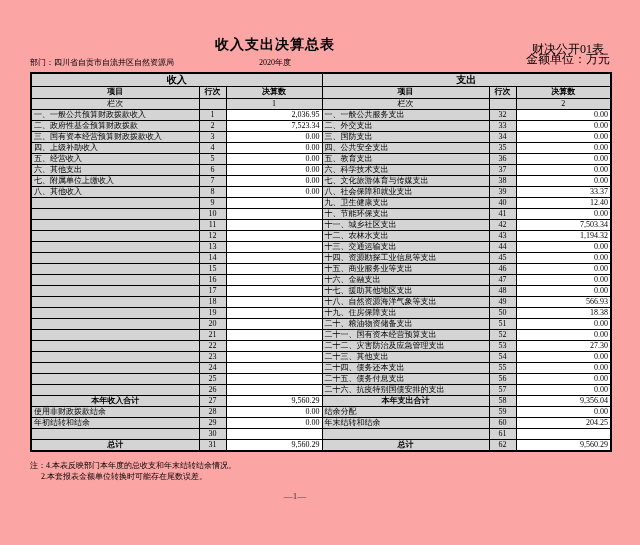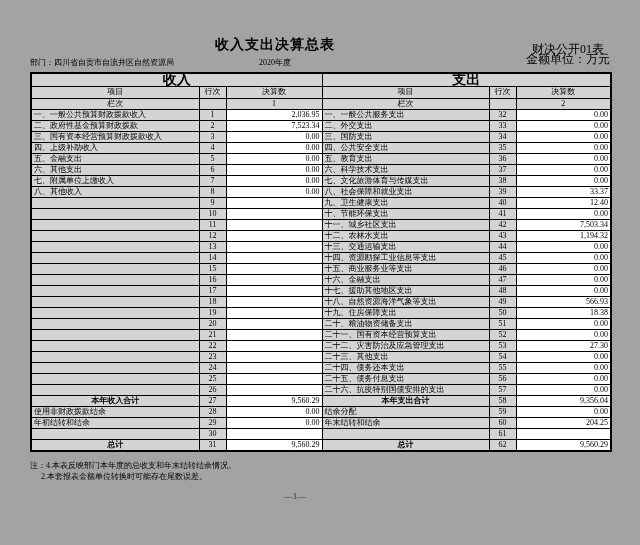--- a/index.html
+++ b/index.html
@@ -5,21 +5,21 @@
   :root{ --header-bg:#d4d4d4; --border:#000000; }
   *{ box-sizing:border-box; margin:0; padding:0; }
   body{
     background:#ffffff;
     font-family:"Liberation Serif","DejaVu Serif",serif;
     color:#000;
   }
   .page{
     position:relative;
     width:640px; height:545px;
-    background:#a3a3a3;
+    background:#fca5a5;
     overflow:hidden;
   }
   .title{
     position:absolute; top:36px; left:0; width:550px;
     text-align:center;
     font-size:14px; font-weight:bold;
     letter-spacing:1px;
   }
   .doc-labels{
     position:absolute; top:45px; right:30px;
@@ -39,22 +39,22 @@
     font-size:8px;
   }
   table.main td, table.main th{
     border:1px solid var(--border);
     overflow:hidden; white-space:nowrap;
     padding:0 2px;
     height:11px; line-height:10px;
     font-weight:normal;
   }
   table.main{ border:2px solid var(--border); }
-  tr.h1 th{ height:13px; background:var(--header-bg); font-weight:bold; font-size:14px; text-align:center; }
-  tr.h2 th{ height:12px; background:var(--header-bg); font-weight:normal; text-align:center; }
+  tr.h1 th{ height:13px; background:var(--header-bg); font-weight:bold; font-size:10px; text-align:center; }
+  tr.h2 th{ height:12px; background:var(--header-bg); font-weight:bold; text-align:center; }
   tr.h3 td{ background:var(--header-bg); text-align:center; }
   td.item{ background:var(--header-bg); text-align:left; }
   td.line{ background:var(--header-bg); text-align:center; }
   td.val{ background:#ffffff; text-align:right; }
   td.item.total{ text-align:center; font-weight:bold; }
   .notes{
     position:absolute; top:460px; left:30px;
     font-size:8px; line-height:11px;
   }
   .notes .note2{ padding-left:11px; }
@@ -138,21 +138,21 @@
         </tr>
         <tr>
           <td class="item">四、上级补助收入</td>
           <td class="line">4</td>
           <td class="val">0.00</td>
           <td class="item">四、公共安全支出</td>
           <td class="line">35</td>
           <td class="val">0.00</td>
         </tr>
         <tr>
-          <td class="item">五、金融支出</td>
+          <td class="item">五、经营收入</td>
           <td class="line">5</td>
           <td class="val">0.00</td>
           <td class="item">五、教育支出</td>
           <td class="line">36</td>
           <td class="val">0.00</td>
         </tr>
         <tr>
           <td class="item">六、其他支出</td>
           <td class="line">6</td>
           <td class="val">0.00</td>

